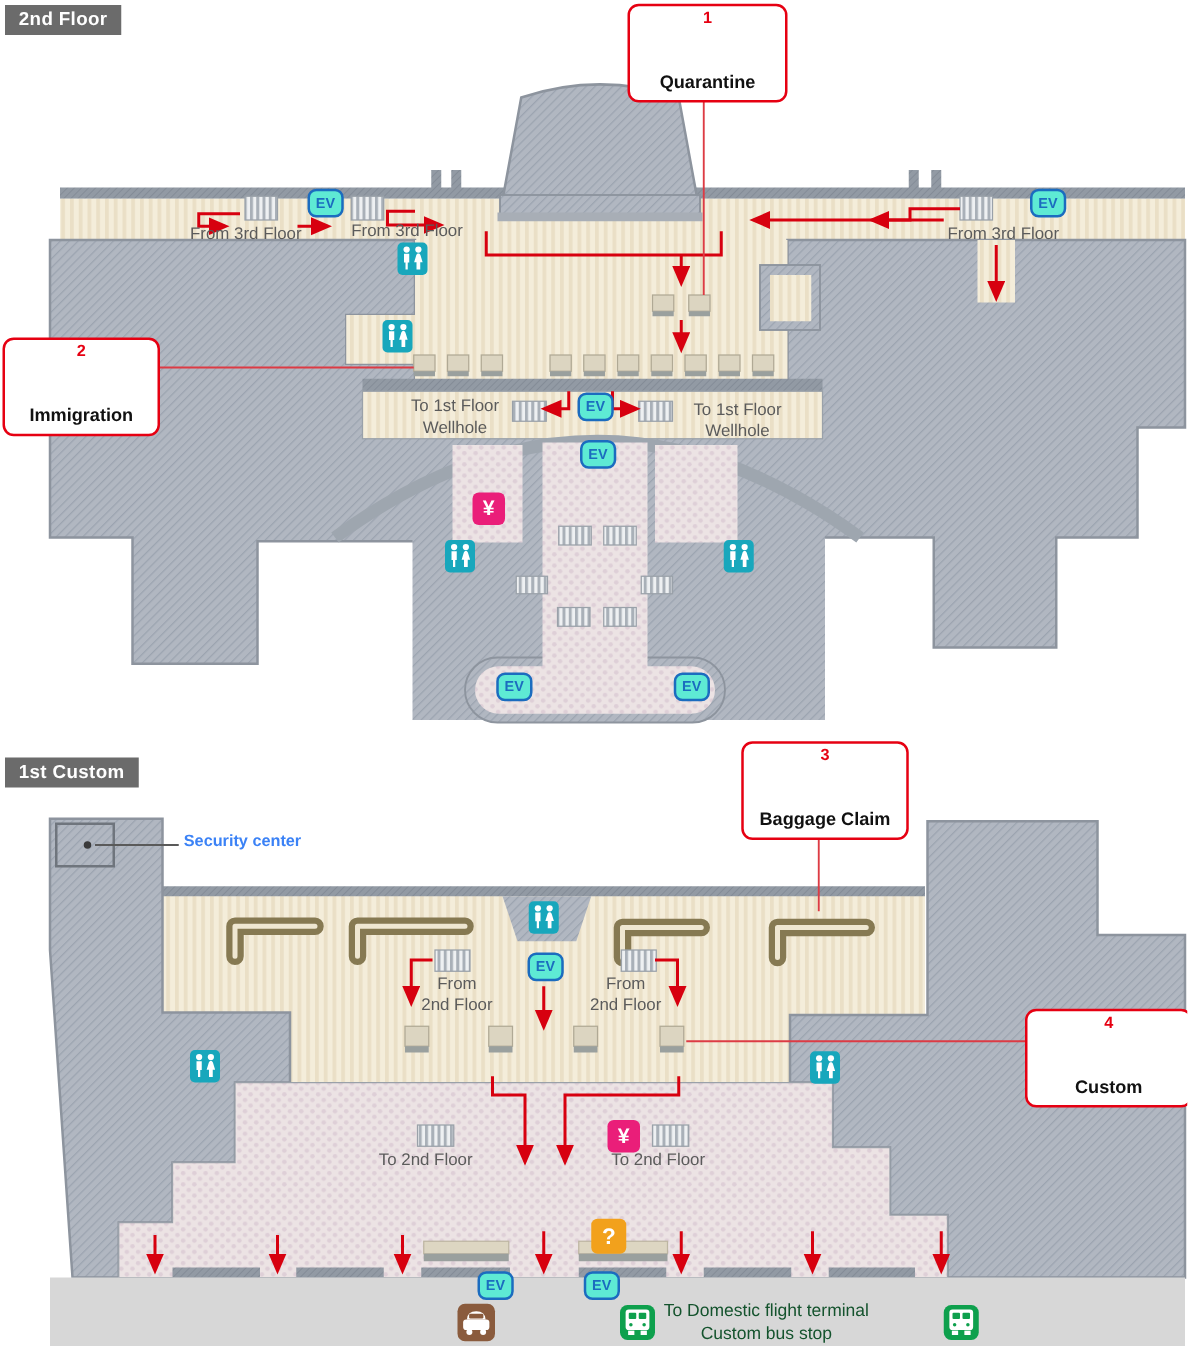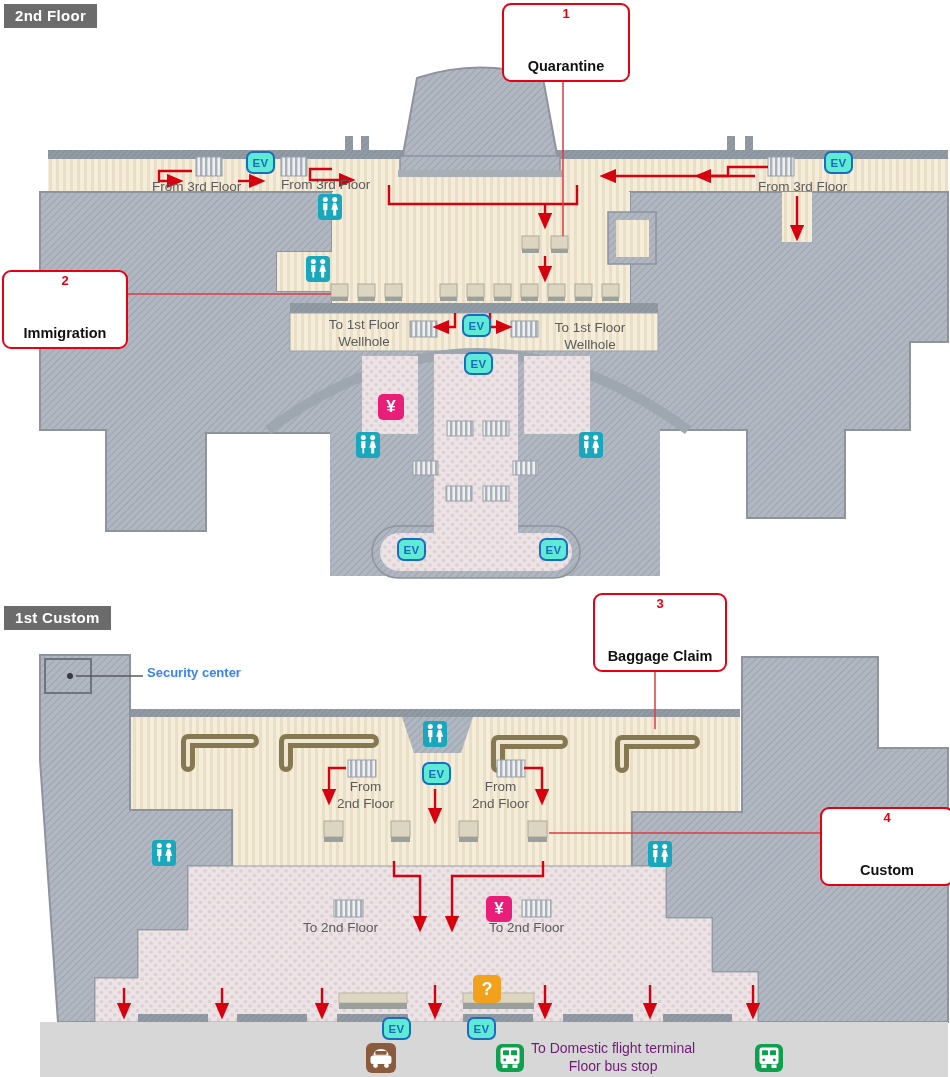--- a/index.html
+++ b/index.html
@@ -8,21 +8,21 @@
   .stage svg.map{position:absolute;left:0;top:0;}
   .badge{position:absolute;background:#6b6b6b;color:#fff;font-weight:bold;font-size:15px;
          padding:3px 11px 4px;letter-spacing:.3px;}
   .callout{position:absolute;background:#fff;border:2px solid #e60012;border-radius:9px;
            text-align:center;padding:2px 6px 5px;z-index:5;}
   .callout .n{color:#e60012;font-size:13px;font-weight:bold;line-height:1.15;}
   .callout .t{color:#111;font-size:14.5px;font-weight:bold;white-space:nowrap;line-height:1.2;margin-top:36px;}
   .lbl{position:absolute;color:#5b5b5b;font-size:13.5px;white-space:nowrap;line-height:1.25;z-index:4;text-align:center;}
   .lbl.bold{font-weight:bold;color:#3b82f6;font-size:13px;}
   .lbl.center{text-align:center;}
-  .lbl.busnote{font-size:14px;color:#701a75;}
+  .lbl.busnote{font-size:14px;color:#14532d;}
   .ev{position:absolute;width:25px;height:19px;background:#5eead4;border:2.5px solid #1b6cbf;
       border-radius:7px;color:#1b6cbf;font-weight:bold;font-size:11.5px;letter-spacing:.3px;
       display:flex;align-items:center;justify-content:center;z-index:4;}
   .sq{position:absolute;display:flex;align-items:center;justify-content:center;color:#fff;
       font-weight:bold;border-radius:5px;z-index:4;}
   .yen{width:26px;height:26px;background:#ea1e79;font-size:17px;}
   .info{width:28px;height:28px;background:#f2a11c;font-size:18px;}
 </style>
 </head>
 <body>
@@ -350,21 +350,21 @@
     <div>2nd Floor</div>
   </div>
   <div class="lbl" style="left:472px;top:779px;">
     <div>From</div>
     <div>2nd Floor</div>
   </div>
   <div class="lbl" style="left:303px;top:920px;">To 2nd Floor</div>
   <div class="lbl" style="left:489px;top:920px;">To 2nd Floor</div>
   <div class="lbl busnote" style="left:531px;top:1040px;">
     <div>To Domestic flight terminal</div>
-    <div>Floor bus stop</div>
+    <div>Custom bus stop</div>
   </div>
 
   <div class="ev" style="left:246px;top:151px;">EV</div>
   <div class="ev" style="left:824px;top:151px;">EV</div>
   <div class="ev" style="left:462px;top:314px;">EV</div>
   <div class="ev" style="left:464px;top:352px;">EV</div>
   <div class="ev" style="left:397px;top:538px;">EV</div>
   <div class="ev" style="left:539px;top:538px;">EV</div>
   <div class="ev" style="left:422px;top:762px;">EV</div>
   <div class="ev" style="left:382px;top:1017px;">EV</div>

